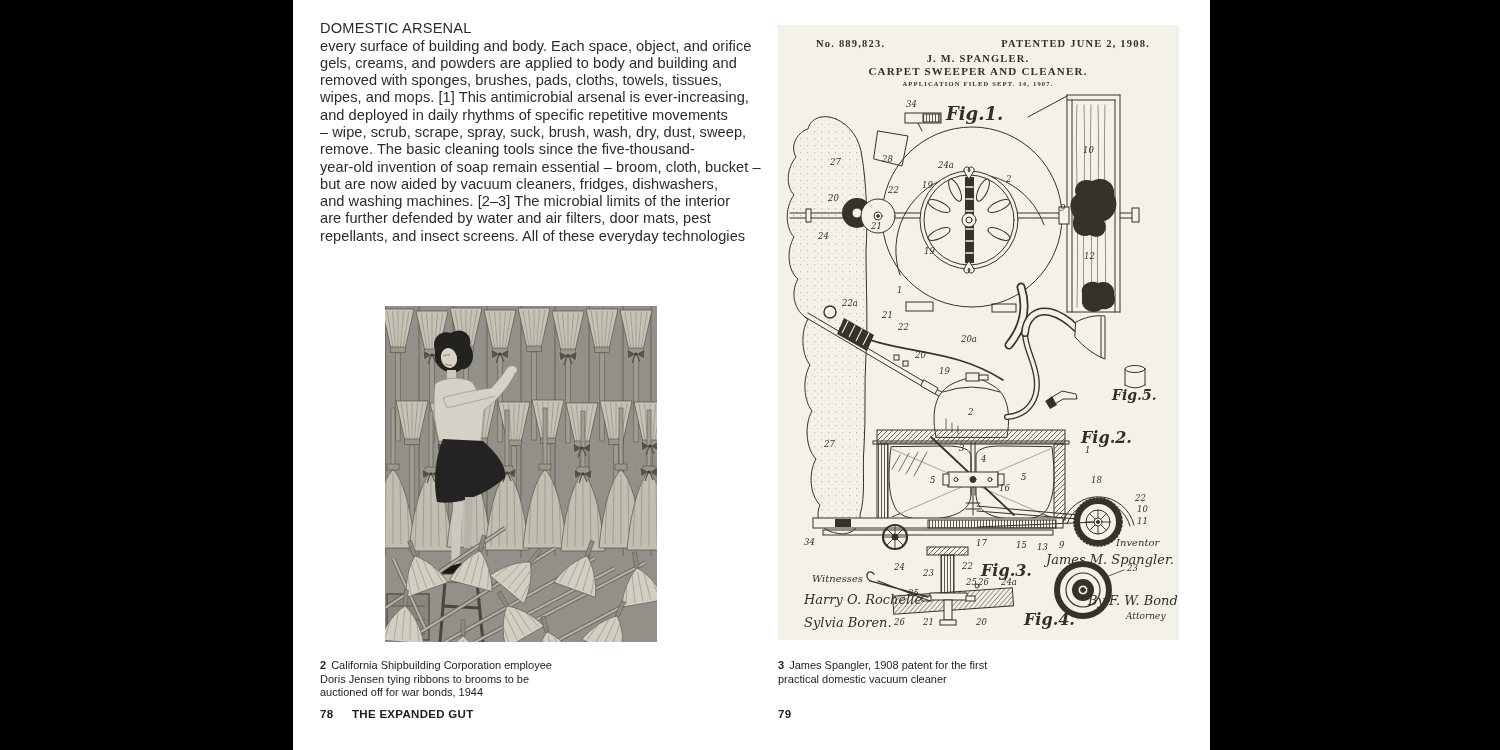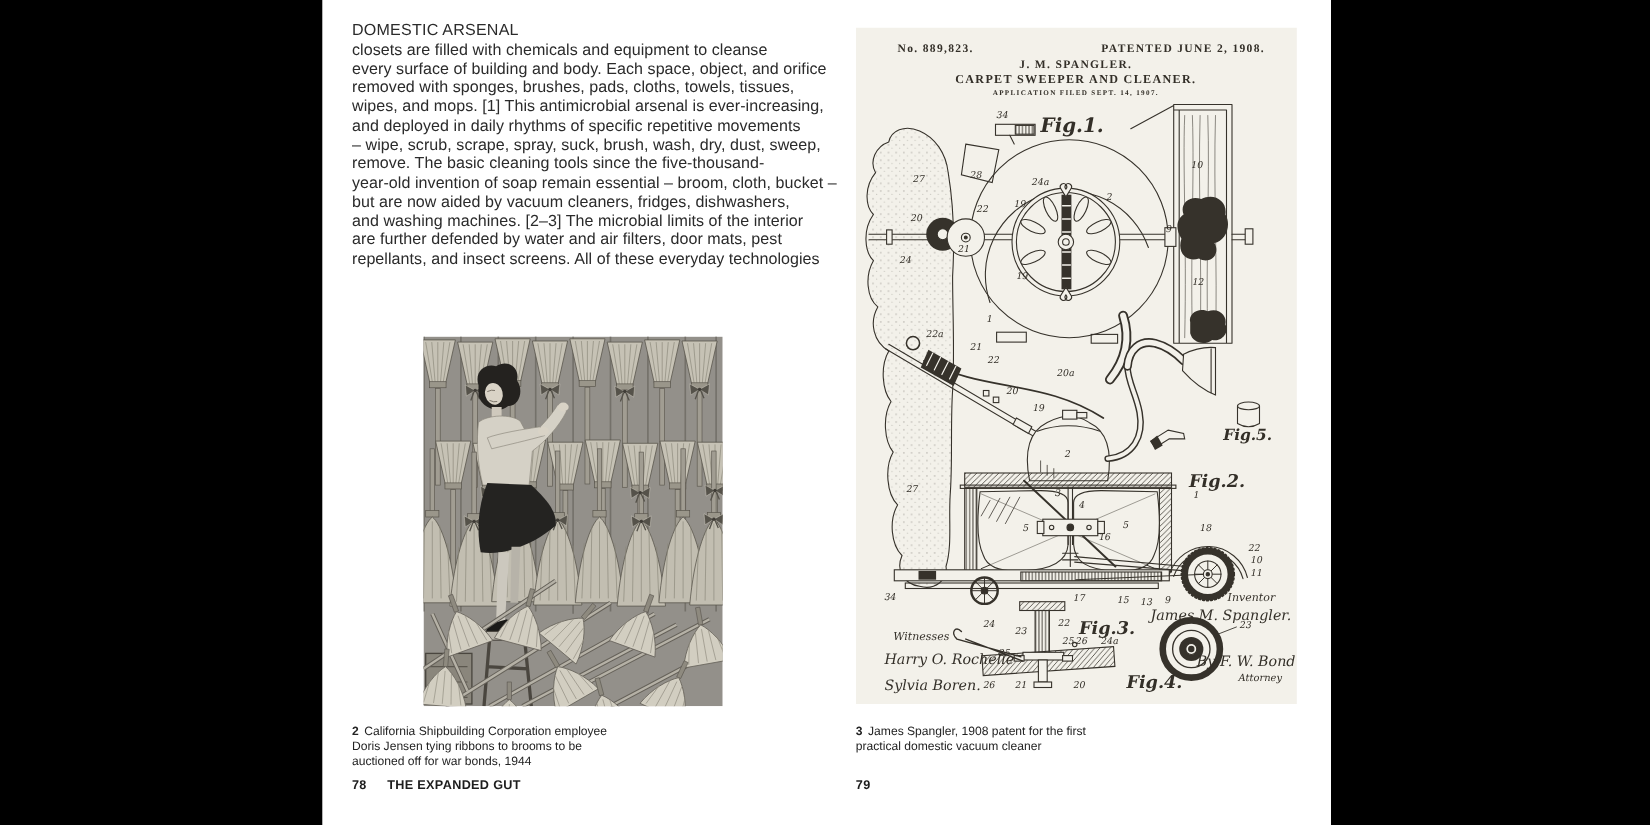--- a/index.html
+++ b/index.html
@@ -33,22 +33,22 @@
   .ref{font-family:"DejaVu Serif",serif;font-style:italic;font-size:8.5px;fill:#332f28;}
 </style>
 </head>
 <body>
 
 <div class="stage">
   <div class="spread">
 
     <h1 class="heading">DOMESTIC ARSENAL</h1>
     <div class="bodytext">
-        <div>closets are filled with chemicals and equipment to cleanse</div>
         <div>every surface of building and body. Each space, object, and orifice</div>
+        <div>gels, creams, and powders are applied to body and building and</div>
         <div>removed with sponges, brushes, pads, cloths, towels, tissues,</div>
         <div>wipes, and mops. [1] This antimicrobial arsenal is ever-increasing,</div>
         <div>and deployed in daily rhythms of specific repetitive movements</div>
         <div>– wipe, scrub, scrape, spray, suck, brush, wash, dry, dust, sweep,</div>
         <div>remove. The basic cleaning tools since the five-thousand-</div>
         <div>year-old invention of soap remain essential – broom, cloth, bucket –</div>
         <div>but are now aided by vacuum cleaners, fridges, dishwashers,</div>
         <div>and washing machines. [2–3] The microbial limits of the interior</div>
         <div>are further defended by water and air filters, door mats, pest</div>
         <div>repellants, and insect screens. All of these everyday technologies</div>

